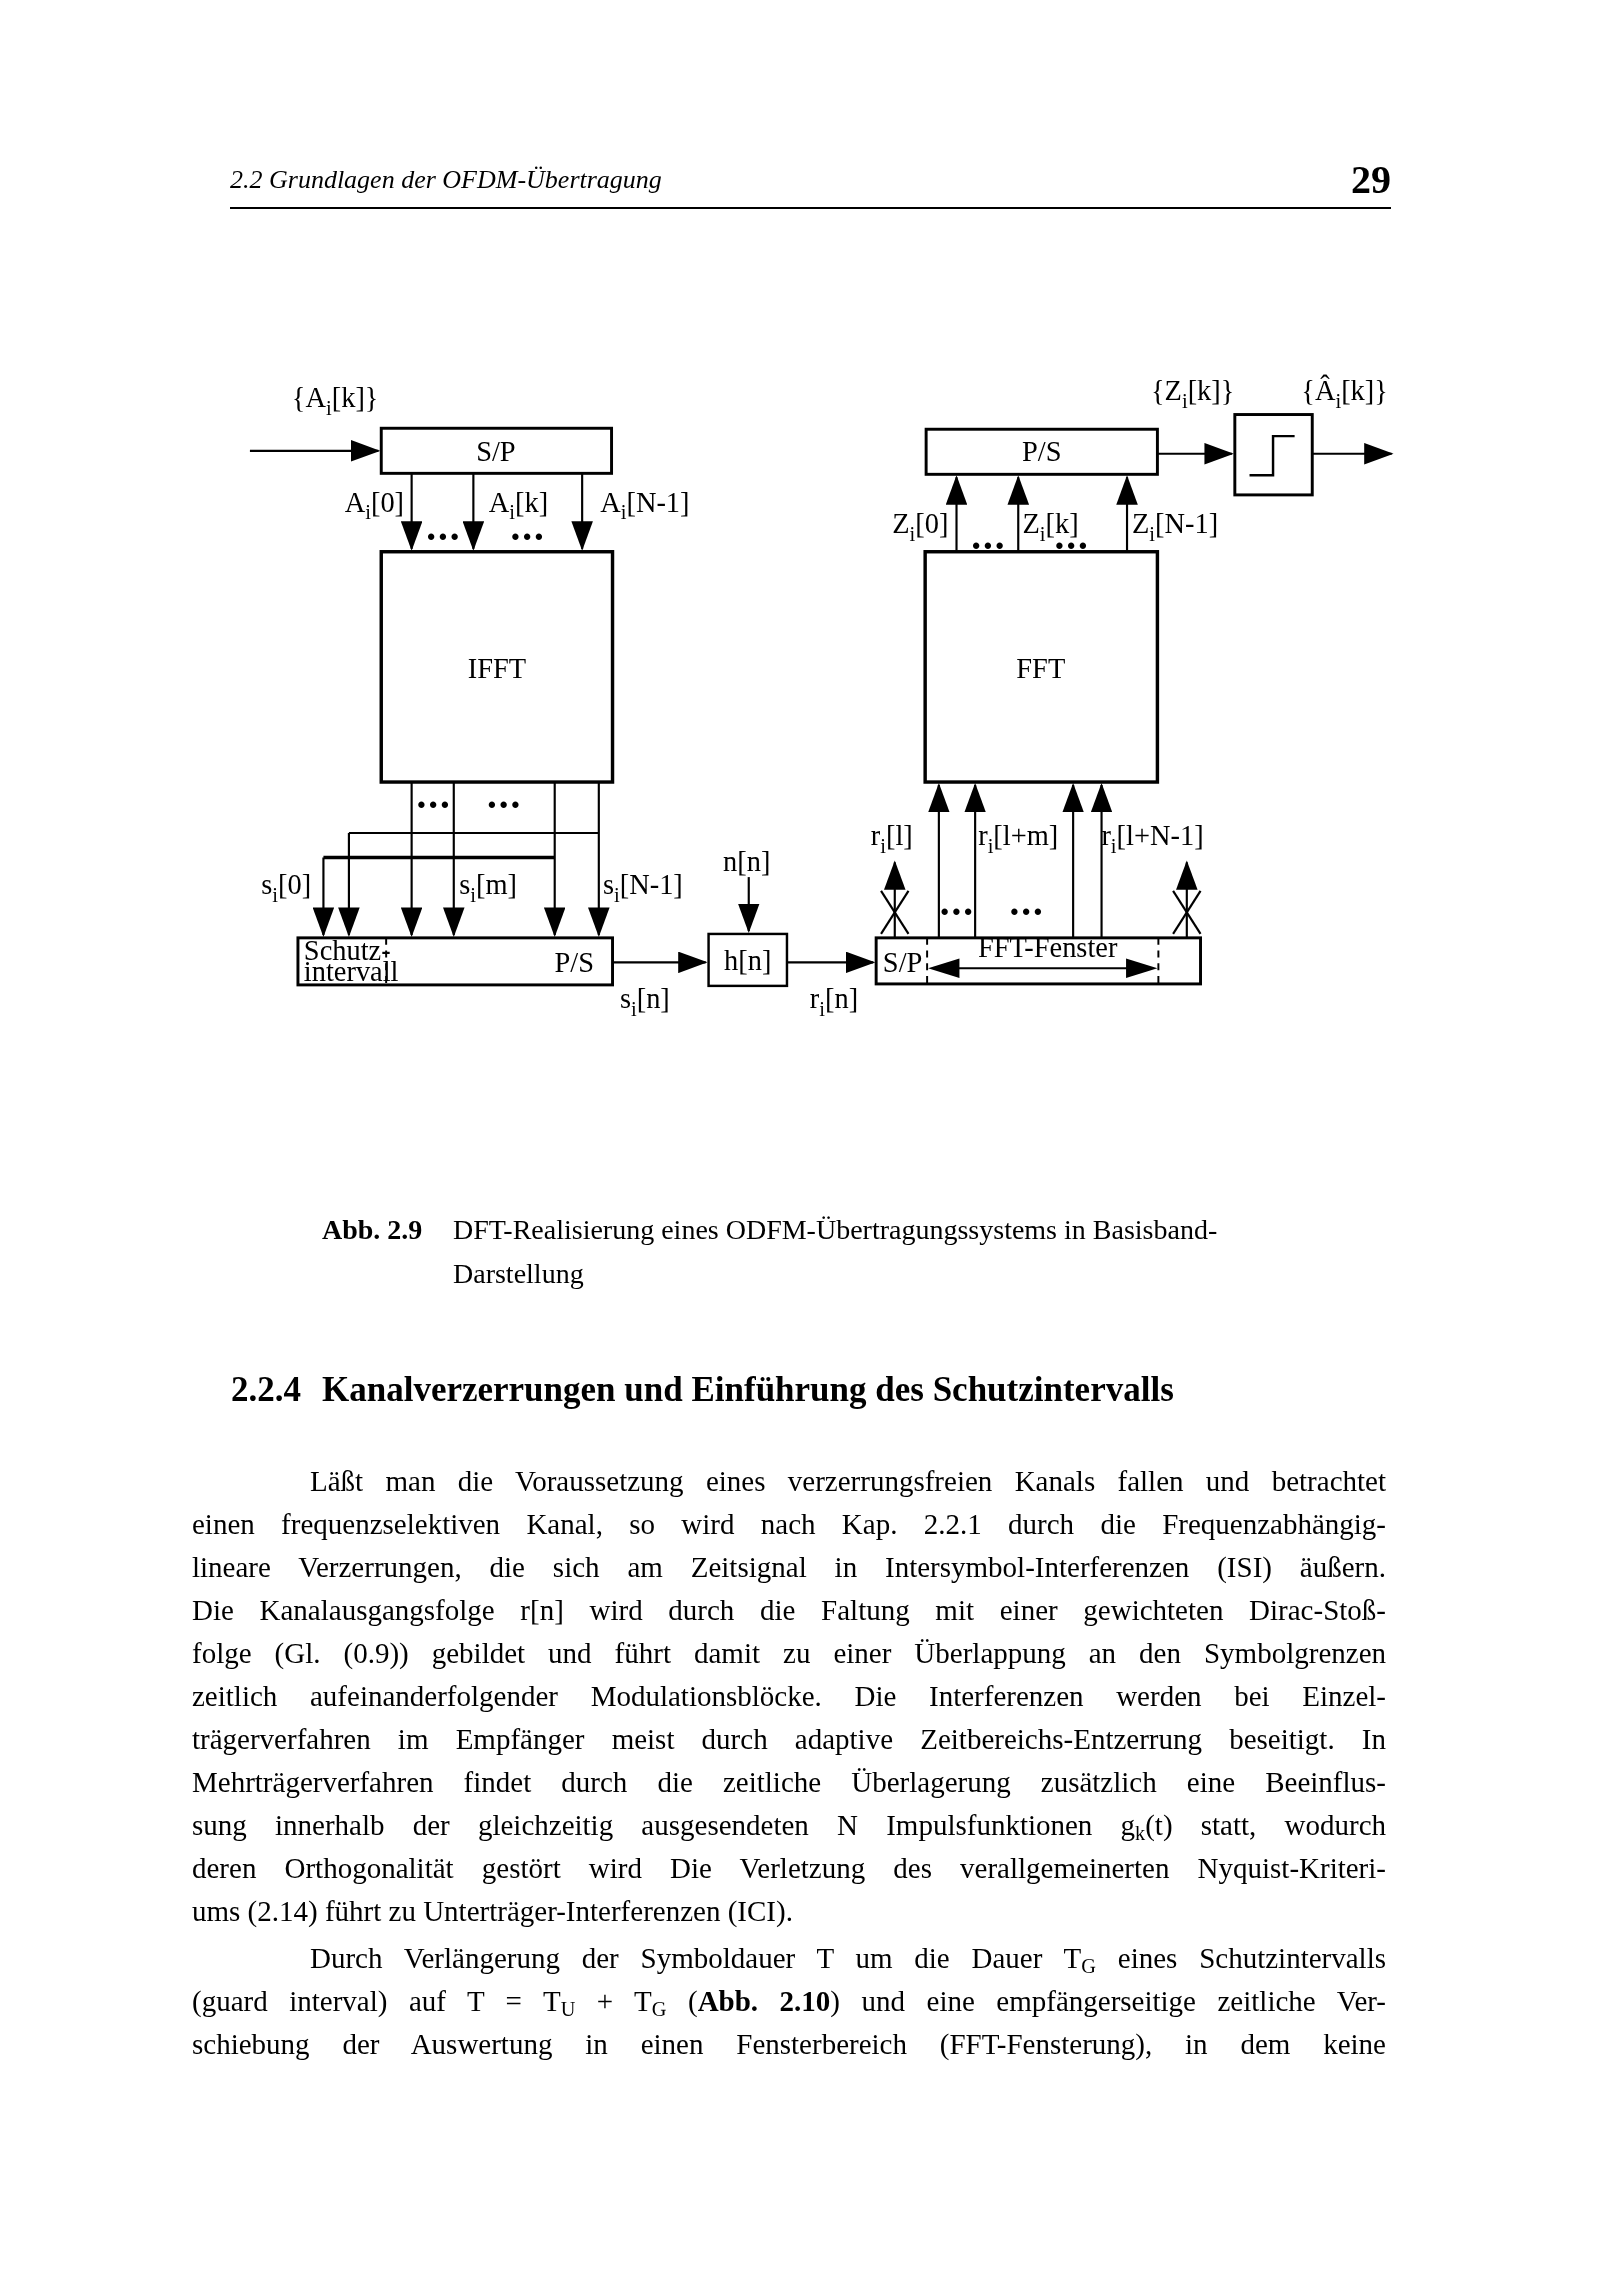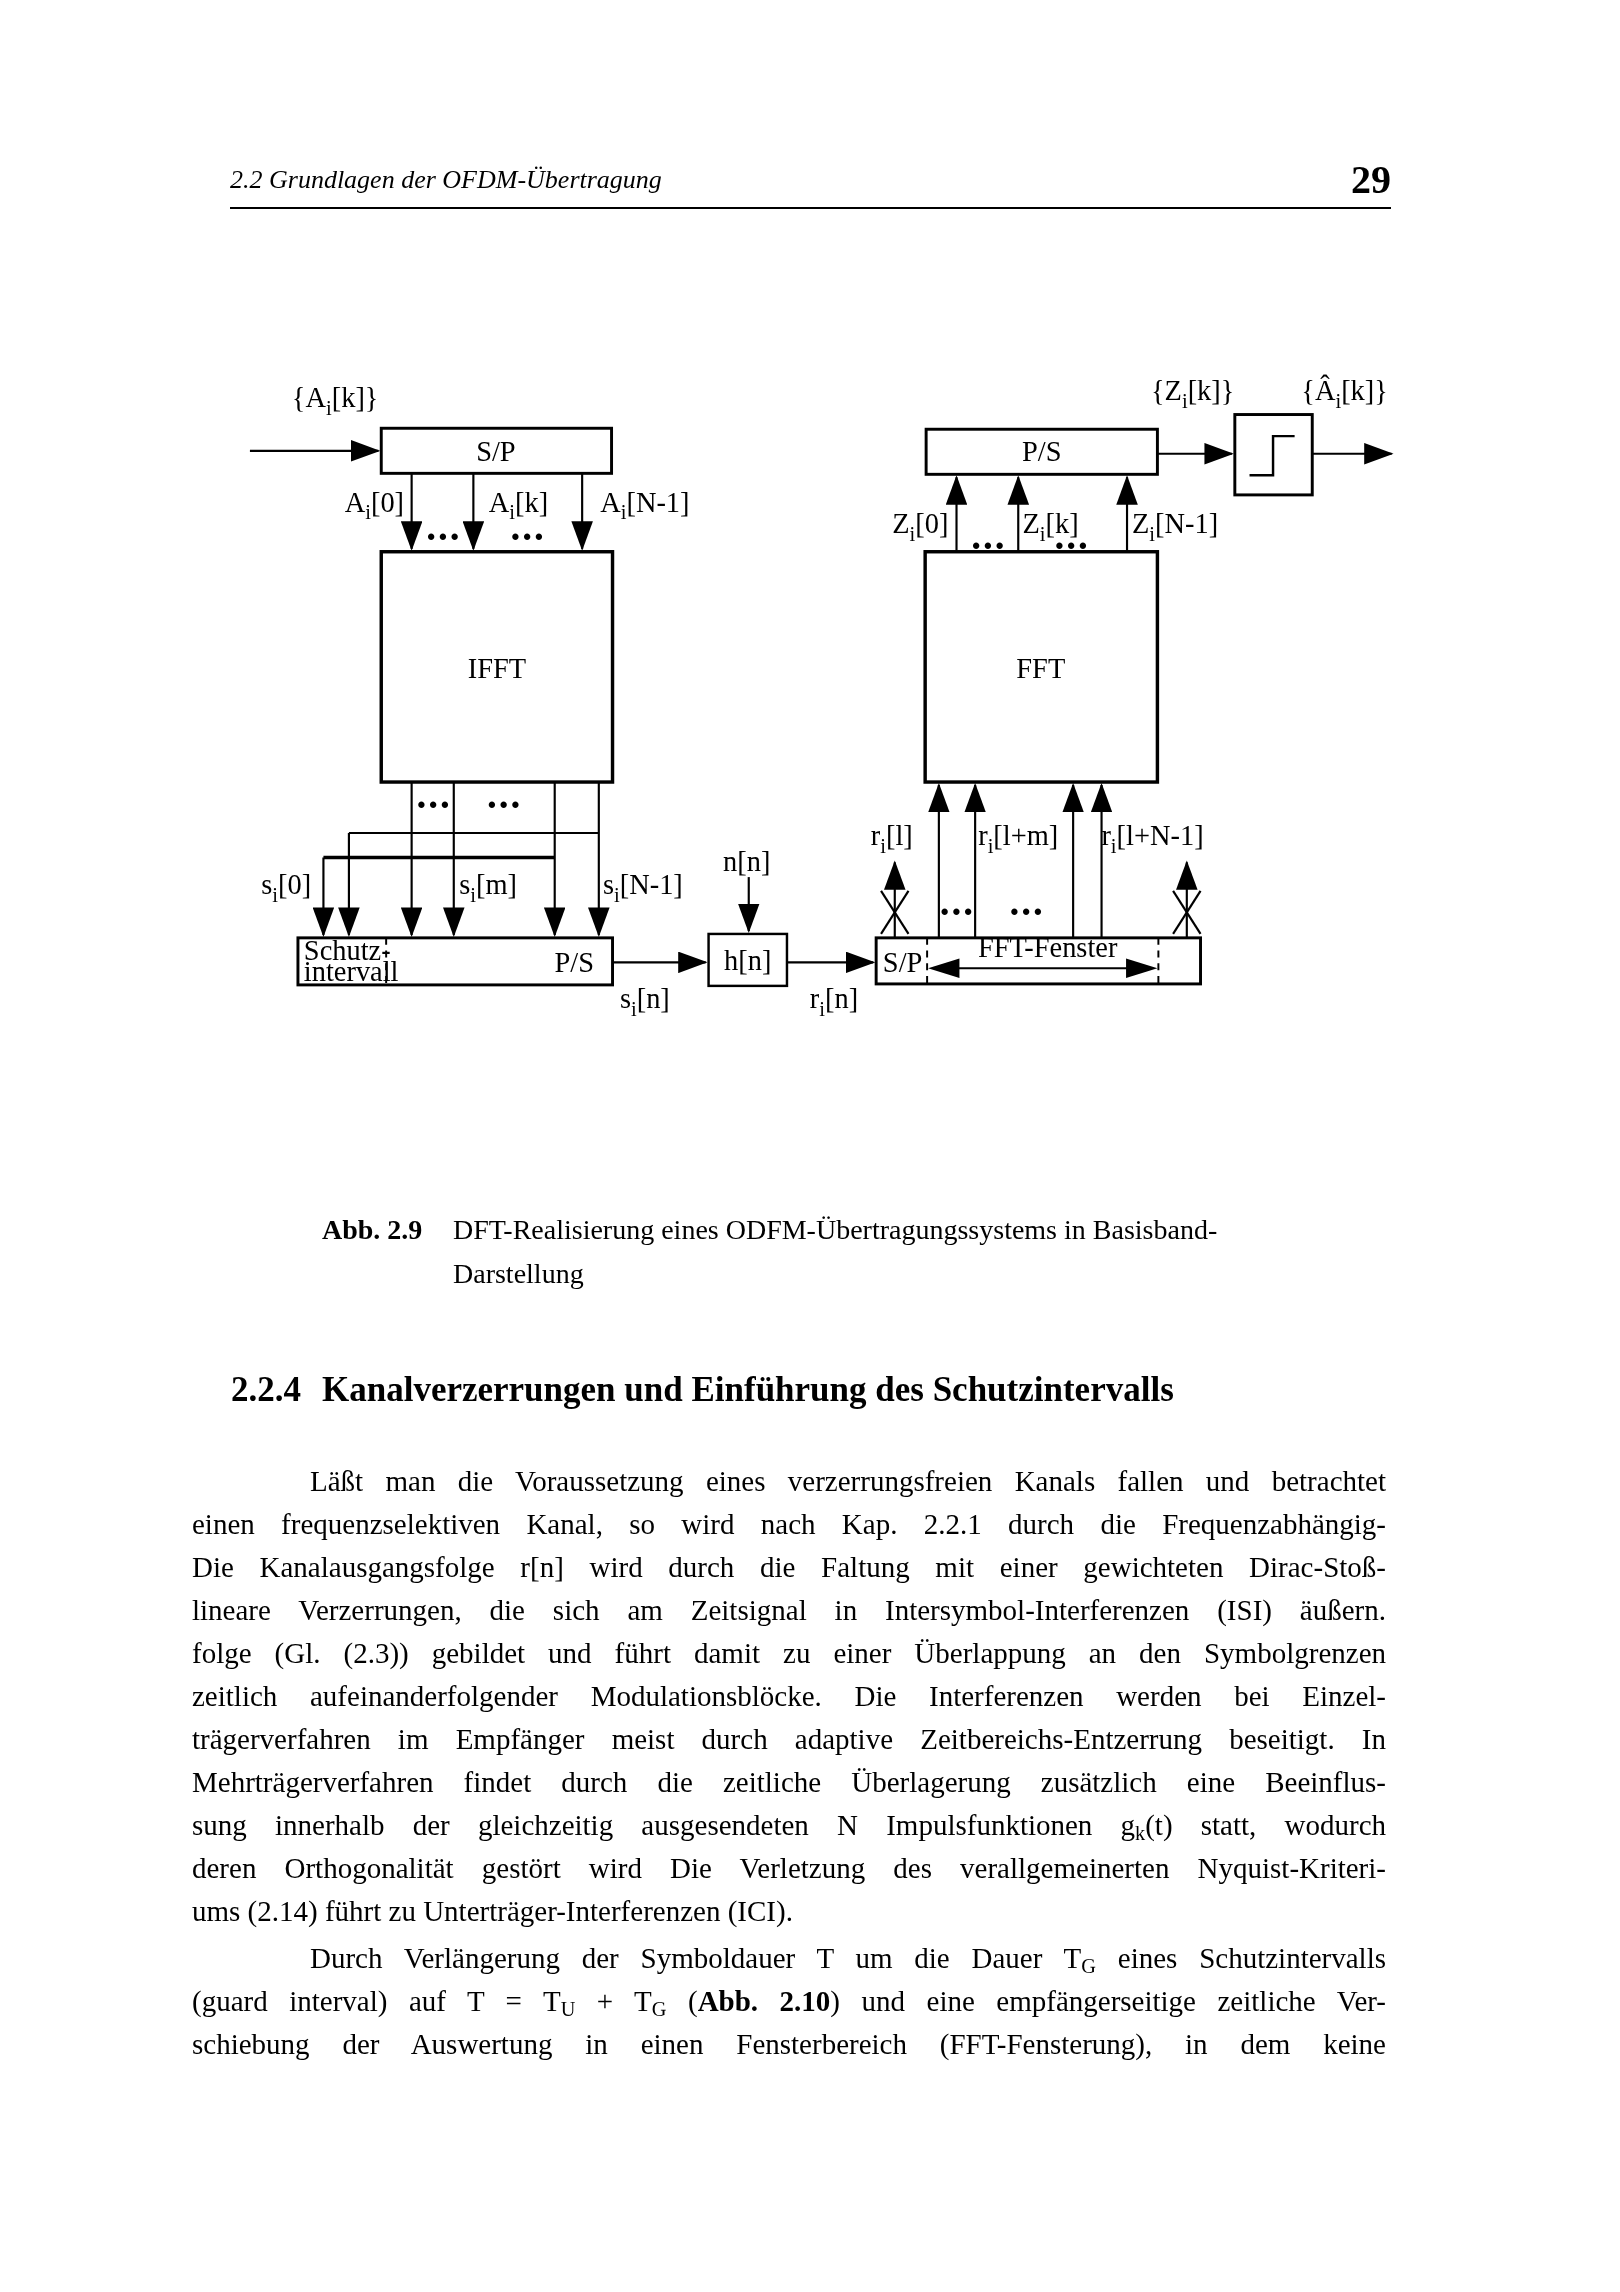--- a/index.html
+++ b/index.html
@@ -156,23 +156,23 @@
 
   <div class="section-heading">
     <span>2.2.4</span>
     <span>Kanalverzerrungen und Einführung des Schutzintervalls</span>
   </div>
 
   <div class="bodytext" id="bodytext">
       <div class="para">
         <div class="bline findent">Läßt man die Voraussetzung eines verzerrungsfreien Kanals fallen und betrachtet</div>
         <div class="bline">einen frequenzselektiven Kanal, so wird nach Kap. 2.2.1 durch die Frequenzabhängig-</div>
+        <div class="bline">lineare Verzerrungen, die sich am Zeitsignal in Intersymbol-Interferenzen (ISI) äußern.</div>
         <div class="bline">Die Kanalausgangsfolge r[n] wird durch die Faltung mit einer gewichteten Dirac-Stoß-</div>
-        <div class="bline">lineare Verzerrungen, die sich am Zeitsignal in Intersymbol-Interferenzen (ISI) äußern.</div>
-        <div class="bline">folge (Gl. (2.3)) gebildet und führt damit zu einer Überlappung an den Symbolgrenzen</div>
+        <div class="bline">folge (Gl. (0.9)) gebildet und führt damit zu einer Überlappung an den Symbolgrenzen</div>
         <div class="bline">zeitlich aufeinanderfolgender Modulationsblöcke. Die Interferenzen werden bei Einzel-</div>
         <div class="bline">trägerverfahren im Empfänger meist durch adaptive Zeitbereichs-Entzerrung beseitigt. In</div>
         <div class="bline">Mehrträgerverfahren findet durch die zeitliche Überlagerung zusätzlich eine Beeinflus-</div>
         <div class="bline">sung innerhalb der gleichzeitig ausgesendeten N Impulsfunktionen g<sub>k</sub>(t) statt, wodurch</div>
         <div class="bline">deren Orthogonalität gestört wird Die Verletzung des verallgemeinerten Nyquist-Kriteri-</div>
         <div class="bline lastline">ums (2.14) führt zu Unterträger-Interferenzen (ICI).</div>
       </div>
       <div class="para">
         <div class="bline findent">Durch Verlängerung der Symboldauer T um die Dauer T<sub>G</sub> eines Schutzintervalls</div>
         <div class="bline">(guard interval) auf T = T<sub>U</sub> + T<sub>G</sub> (<b>Abb. 2.10</b>) und eine empfängerseitige zeitliche Ver-</div>

